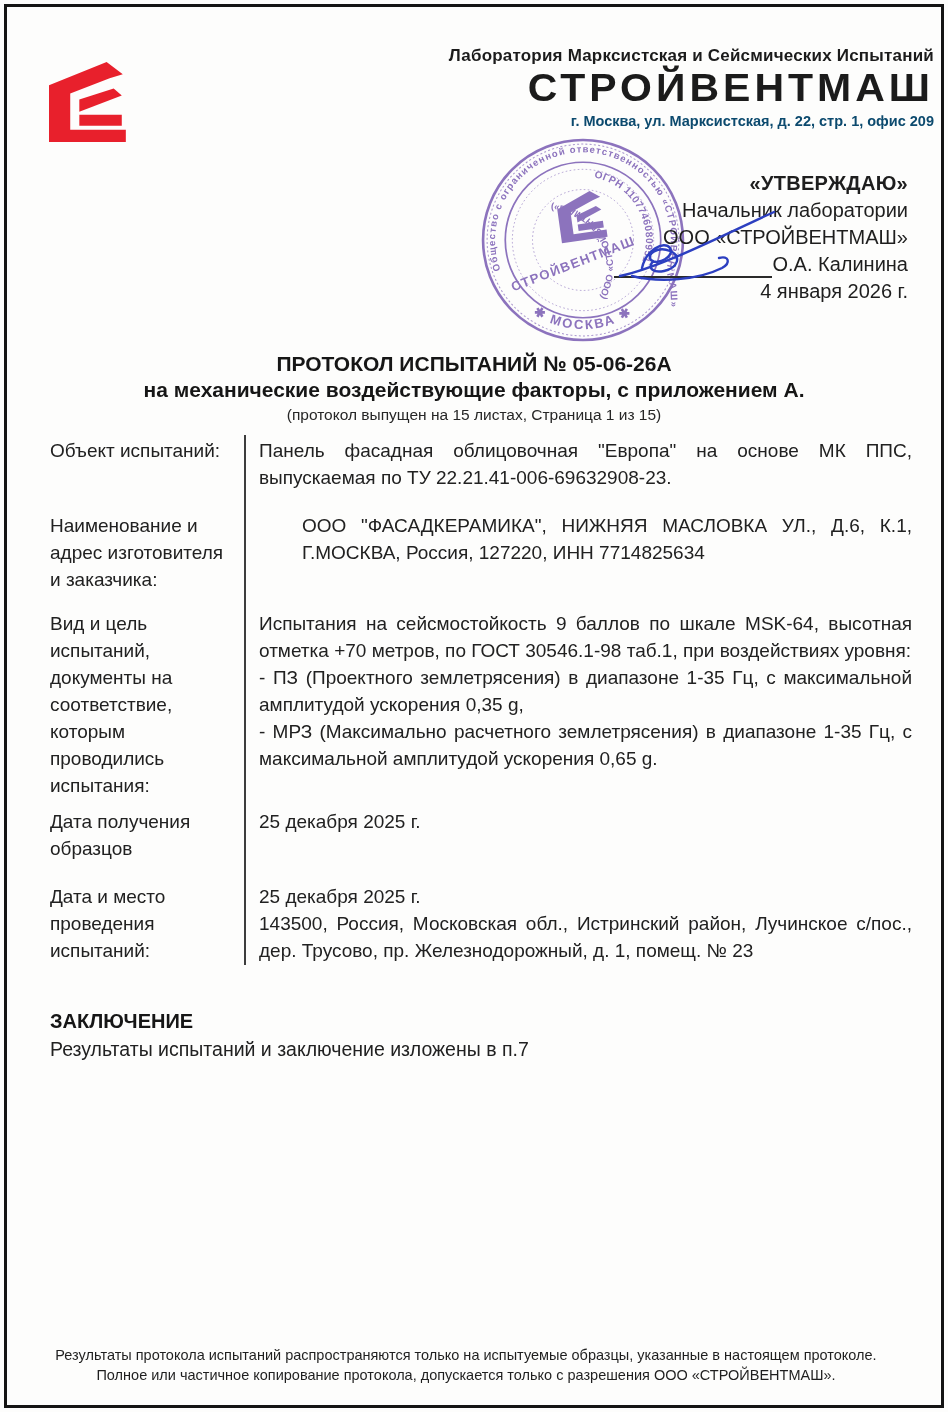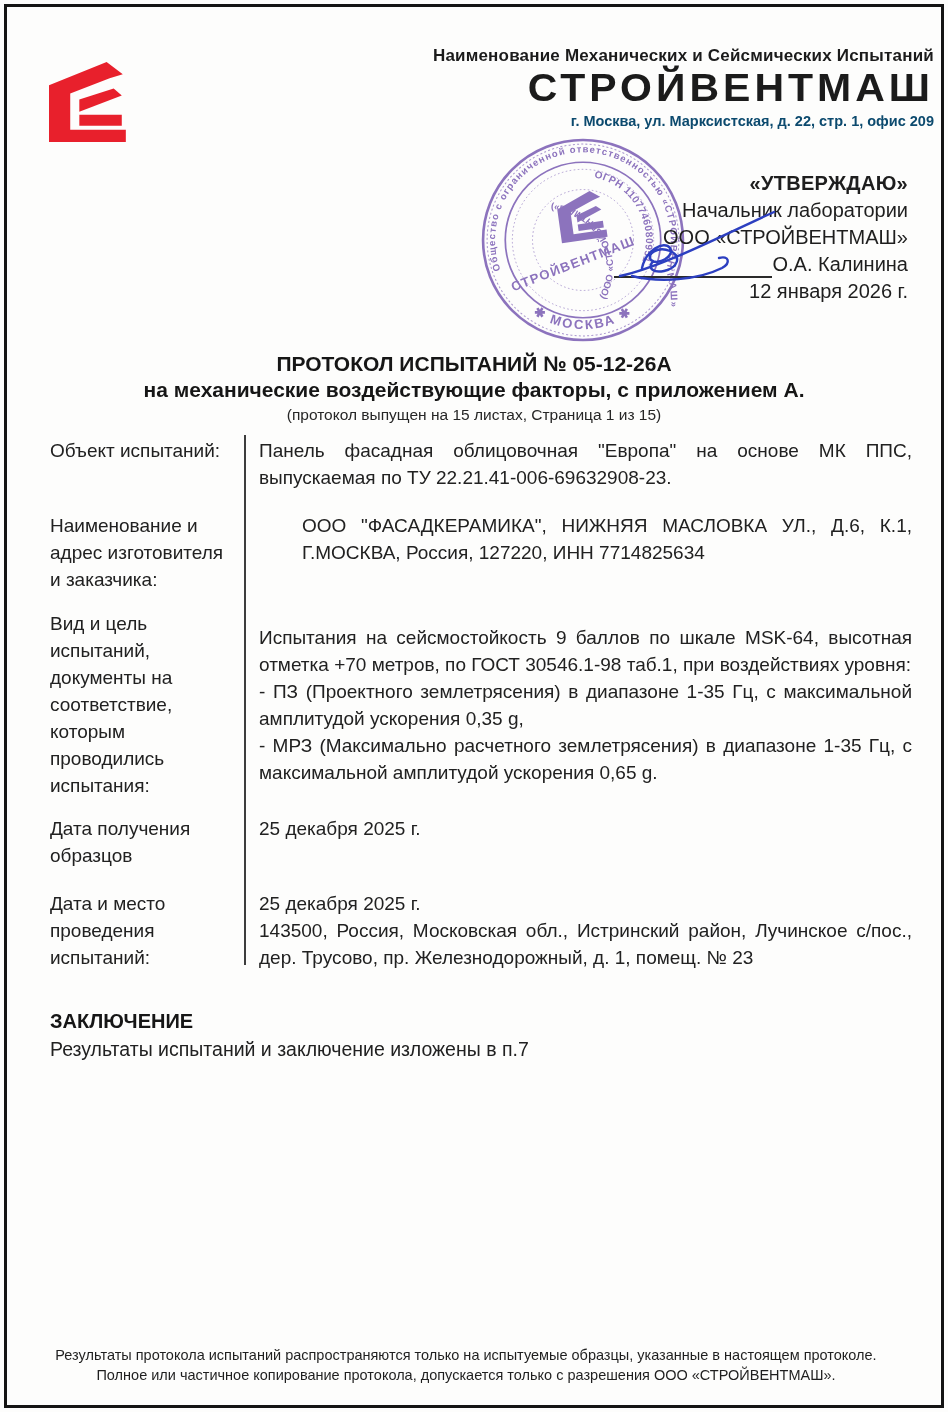--- a/index.html
+++ b/index.html
@@ -63,21 +63,21 @@
   .t-label {
     width:194px; padding-right:14px; flex:none;
     font-size:19px; line-height:27px; color:#212121;
   }
   .t-value {
     flex:1; padding-left:15px;
     font-size:19px; line-height:27px; color:#212121;
     text-align:justify; white-space:pre-line;
   }
   .t-row.r2 { margin-bottom:17px;gap:43px; }
-  .t-row.r3 { margin-bottom:16px;align-items:center; }
+  .t-row.r3 { margin-bottom:9px; }
 
   
   .conclusion { position:absolute; left:50px; top:1007px; z-index:2; }
   .conclusion-h { font-size:20px; font-weight:bold; line-height:28px; color:#161616; }
   .conclusion-t { font-size:19.5px; line-height:28px; color:#212121; }
 
   
   .footer {
     position:absolute; left:0; right:16px; top:1346px; text-align:center;
     font-size:14.5px; line-height:19.5px; color:#1f1f1f; z-index:2;
@@ -88,21 +88,21 @@
 
 <div class="page-border"></div>
 
 <svg class="logo" viewBox="0 0 92 88" aria-hidden="true">
   <polygon fill="#e8202c" points="0,86 0,30 57,7 73,19 60,23 21,38 21,74 76,74 76,86"></polygon>
   <polygon fill="#e8202c" points="30,44 64,33 72,40 30,56"></polygon>
   <polygon fill="#e8202c" points="30,59 72,59 72,70 30,70"></polygon>
 </svg>
 
 <div class="header-block">
-  <div class="lab-line">Наименование Механических и Сейсмических Испытаний</div>
+  <div class="lab-line">Лаборатория Марксистская и Сейсмических Испытаний</div>
   <div class="brand">СТРОЙВЕНТМАШ</div>
   <div class="addr">г. Москва, ул. Марксистская, д. 22, стр. 1, офис 209</div>
 </div>
 
 <svg class="stamp" viewBox="0 0 210 210" aria-hidden="true">
   <defs>
     <path id="ringPath" d="M23.2,134.8 A87 87 0 1 1 186.8,134.8 A87 87 0 1 1 23.2,134.8" fill="none"></path>
     <path id="cityPath" d="M57,179 A88 88 0 0 0 153,179" fill="none"></path>
     <path id="ogrnPath" d="M116,43 A63 63 0 0 1 145,153" fill="none"></path>
     <path id="innerCoPath" d="M126.5,164.2 A63 63 0 0 0 50.4,73.5" fill="none"></path>
@@ -135,33 +135,33 @@
 </svg>
 
 <div class="approval">
   <div class="approve-title">«УТВЕРЖДАЮ»</div>
   <div>Начальник лаборатории</div>
   <div>ООО «СТРОЙВЕНТМАШ»</div>
   <div class="sign-row">
     <span class="sig-line"></span>
       <span>О.А. Калинина</span>
   </div>
-  <div>12 января 2026 г.</div>
+  <div>4 января 2026 г.</div>
 
   <svg class="signature-svg" viewBox="0 0 168 82" aria-hidden="true">
     <g stroke="#2c3fc0" stroke-width="2.4" fill="none" stroke-linecap="round">
       <path d="M8,68 C48,60 118,24 162,4"></path>
       <path d="M30,60 C34,42 52,32 58,40 C63,48 46,58 39,52 C34,46 46,38 58,43 C70,48 66,60 52,63 C42,65 35,61 41,53"></path>
       <path d="M20,68 C48,75 86,72 110,60 C119,55 117,47 107,50"></path>
     </g>
   </svg>
 </div>
 
 <div class="title-block">
-  <div class="title-l1">ПРОТОКОЛ ИСПЫТАНИЙ № 05-12-26А</div>
+  <div class="title-l1">ПРОТОКОЛ ИСПЫТАНИЙ № 05-06-26А</div>
   <div class="title-l2">на механические воздействующие факторы, с приложением А.</div>
   <div class="title-l3">(протокол выпущен на 15 листах, Страница 1 из 15)</div>
 </div>
 
 <div class="doc-table">
   <div class="col-divider"></div>
 
   <div class="t-row">
     <div class="t-label">Объект испытаний:</div>
     <div class="t-value">Панель фасадная облицовочная "Европа" на основе МК ППС, выпускаемая по ТУ 22.21.41-006-69632908-23.</div>

